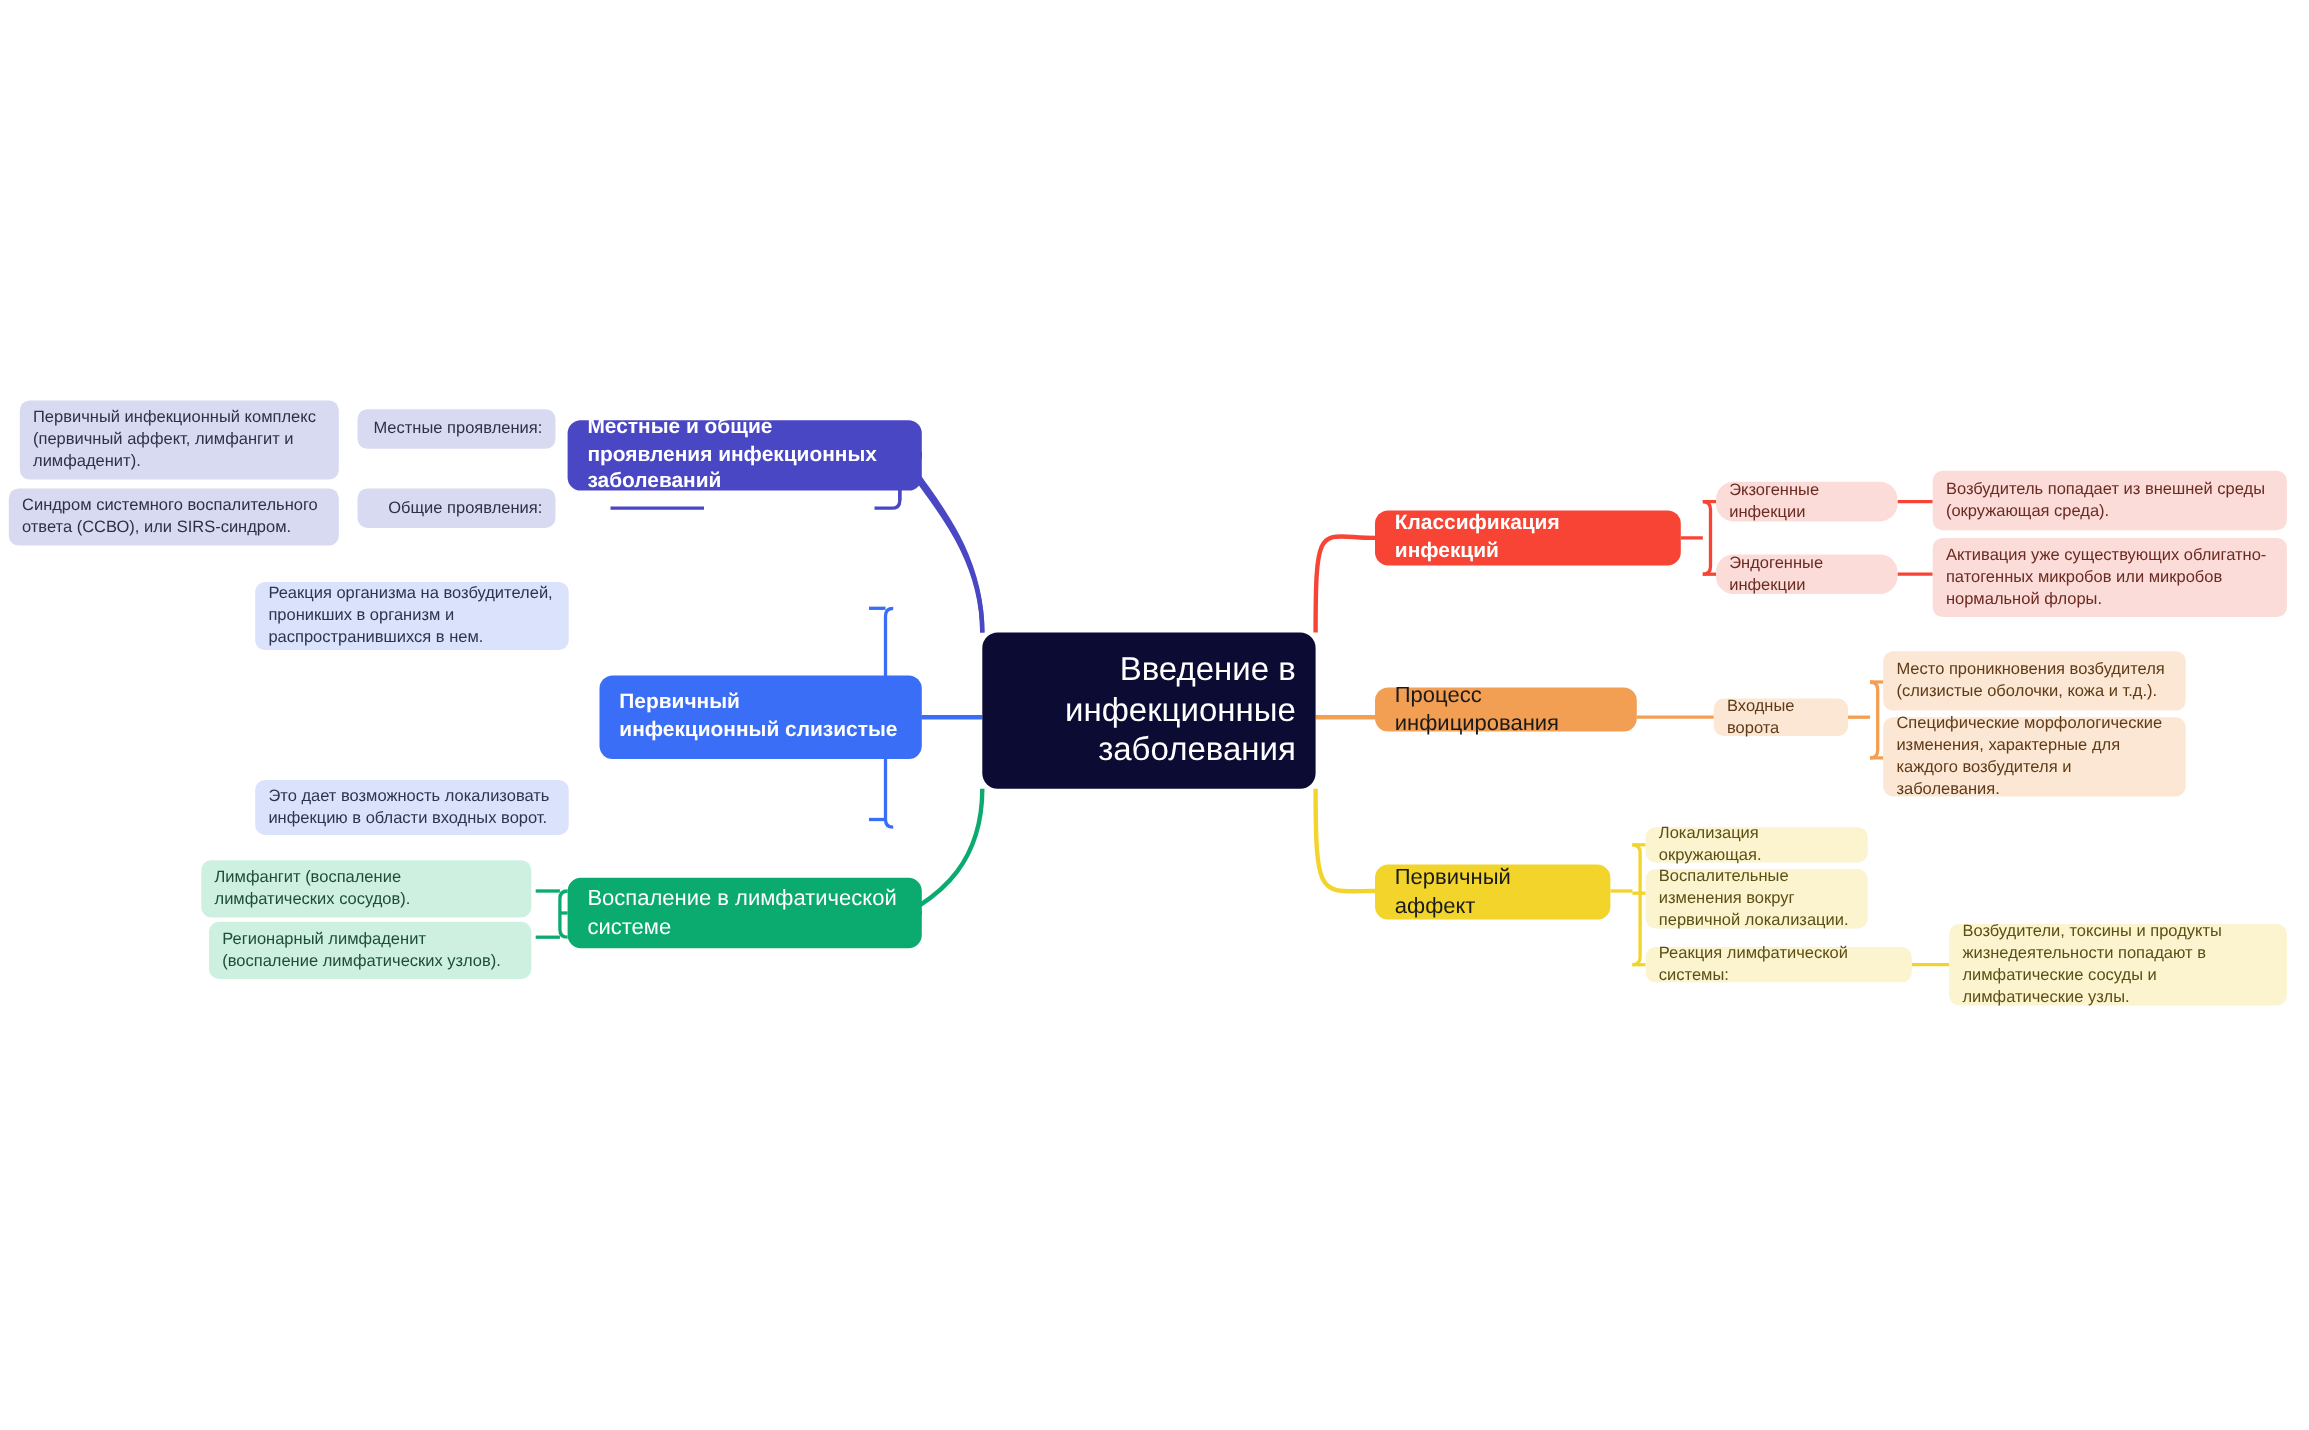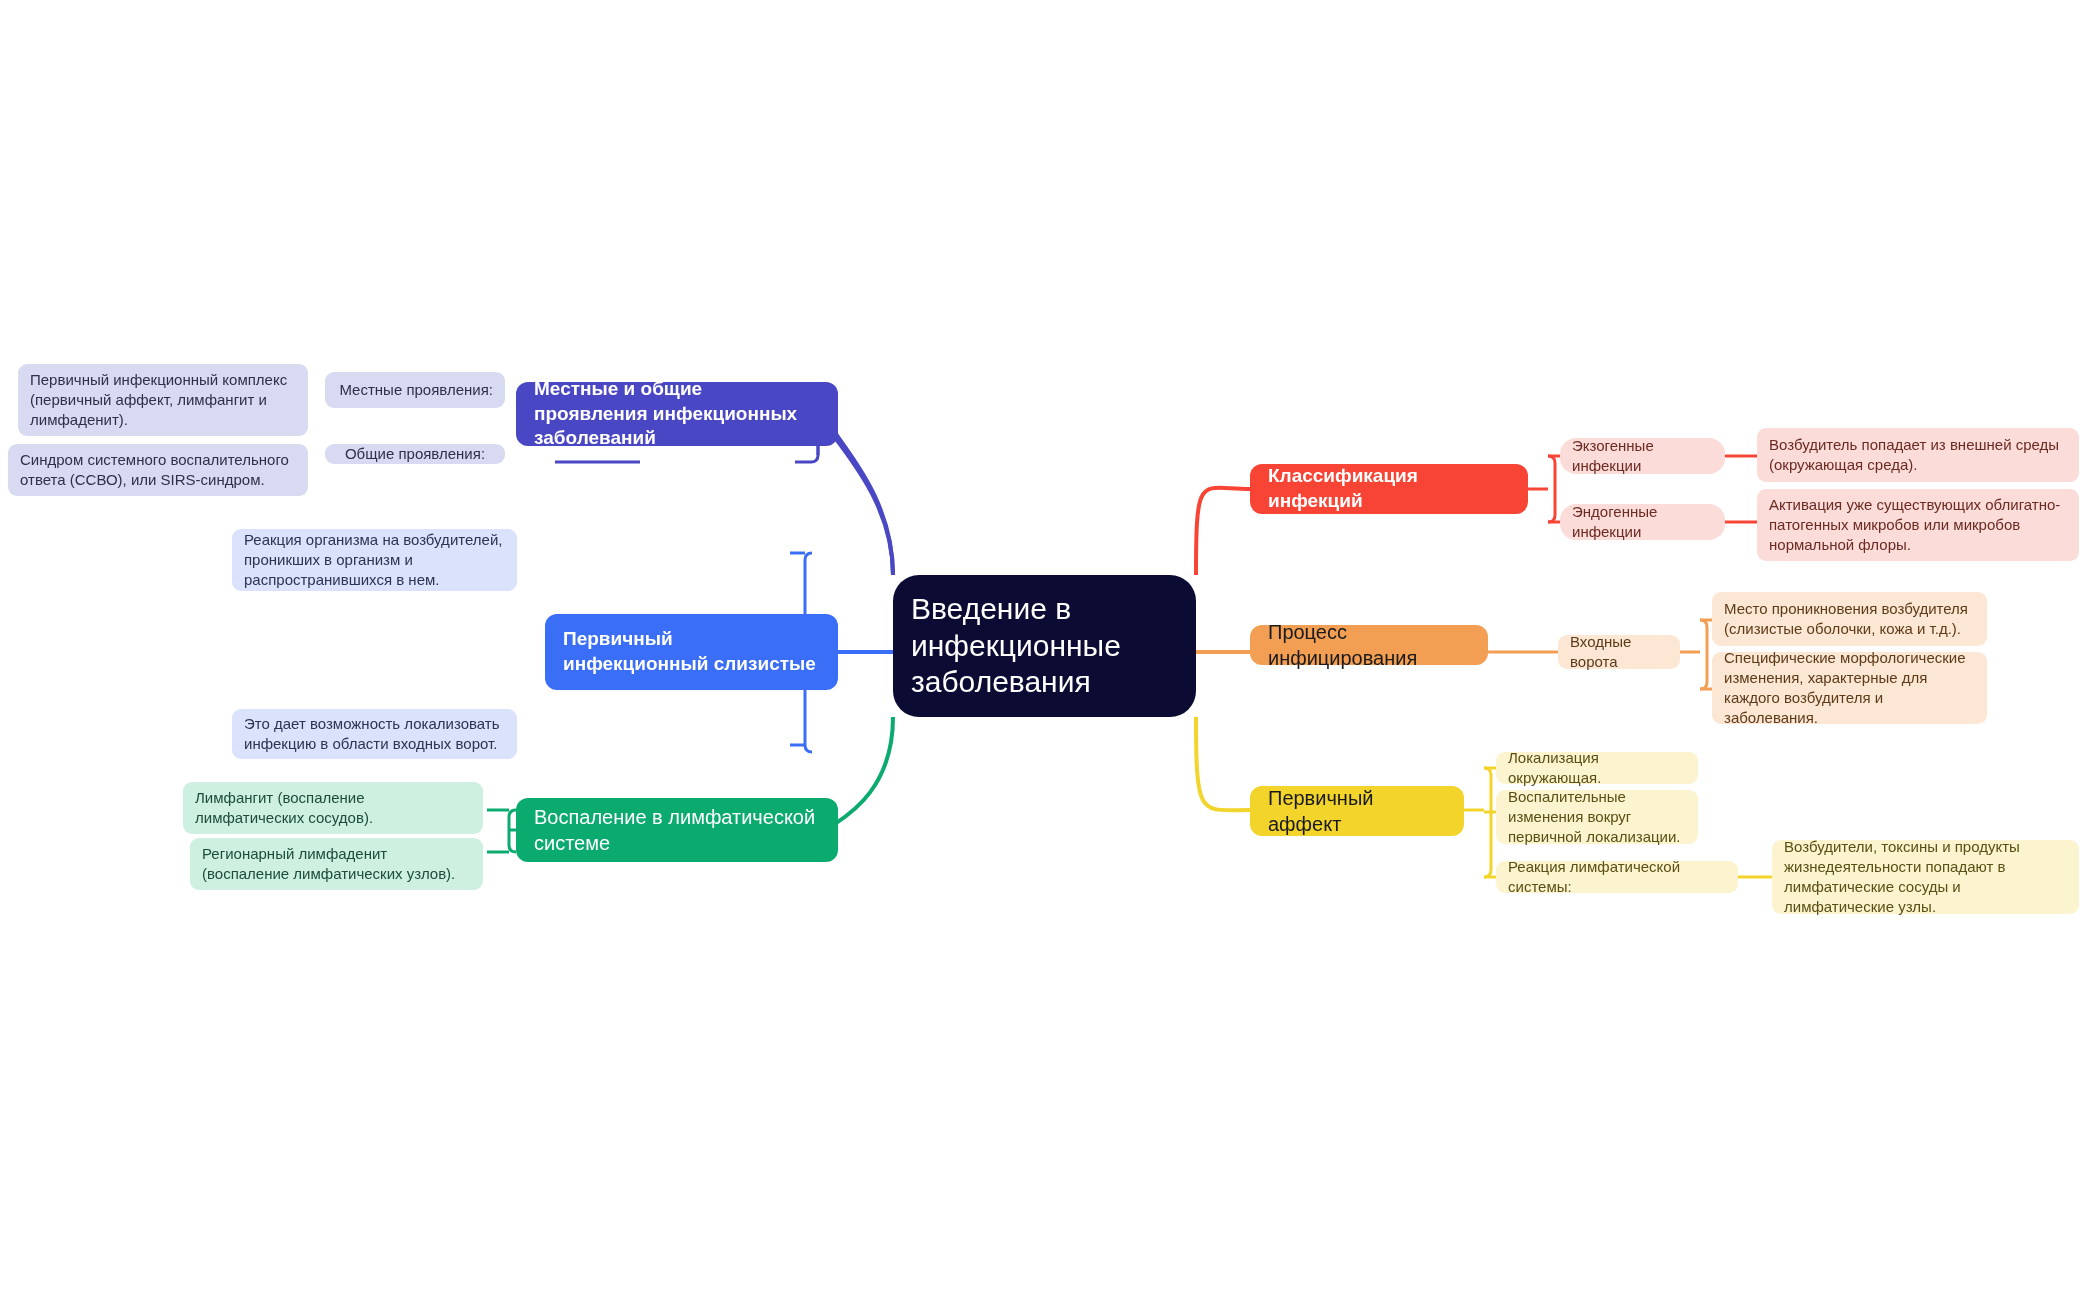--- a/index.html
+++ b/index.html
@@ -7,23 +7,23 @@
     width:2099px;height:1300px;background:#ffffff;
     font-family:"Liberation Sans","DejaVu Sans",sans-serif;
     overflow:hidden;position:relative;
   }
   #canvas{position:absolute;left:0;top:0;width:2099px;height:1300px;}
   svg.links{position:absolute;left:0;top:0;width:2099px;height:1300px;pointer-events:none;}
   .node{position:absolute;box-sizing:border-box;}
 
   
   .central{
-    background:#0b0b33;color:#ffffff;border-radius:26px;
+    background:#0b0b33;color:#ffffff;border-radius:14px;
     font-size:30px;line-height:1.22;font-weight:400;
-    text-align:left;display:flex;align-items:center;justify-content:center;
+    text-align:right;display:flex;align-items:center;justify-content:center;
     padding:14px 18px;
   }
 
   
   .branch{border-radius:12px;display:flex;align-items:center;padding:12px 18px;
           font-size:19px;line-height:1.3;}
   .branch.purple{background:#4a47c4;color:#fff;font-weight:700;}
   .branch.blue{background:#3b6ef6;color:#fff;font-weight:700;}
   .branch.green{background:#0bab70;color:#ffffff;font-weight:400;font-size:20px;}
   .branch.red{background:#f74434;color:#fff;font-weight:700;}
@@ -107,21 +107,21 @@
     <span>Введение в инфекционные заболевания</span>
   </div>
 
   <div class="node branch purple" style="left:516px;top:382px;width:322px;height:64px;">
     <span>Местные и общие проявления инфекционных заболеваний</span>
   </div>
 
   <div class="node leaf l-purple" style="left:325px;top:372px;width:180px;height:36px;justify-content:flex-end;">
     <span>Местные проявления:</span>
   </div>
-  <div class="node leaf l-purple" style="left:325px;top:444px;width:180px;height:20px;justify-content:center;">
+  <div class="node leaf l-purple" style="left:325px;top:444px;width:180px;height:36px;justify-content:flex-end;">
     <span>Общие проявления:</span>
   </div>
 
   <div class="node leaf l-purple2" style="left:18px;top:364px;width:290px;height:72px;">
     <span class="lstack">Первичный инфекционный комплекс (первичный аффект, лимфангит и лимфаденит).</span>
   </div>
   <div class="node leaf l-purple2" style="left:8px;top:444px;width:300px;height:52px;">
     <span class="lstack">Синдром системного воспалительного ответа (ССВО), или SIRS-синдром.</span>
   </div>
 

